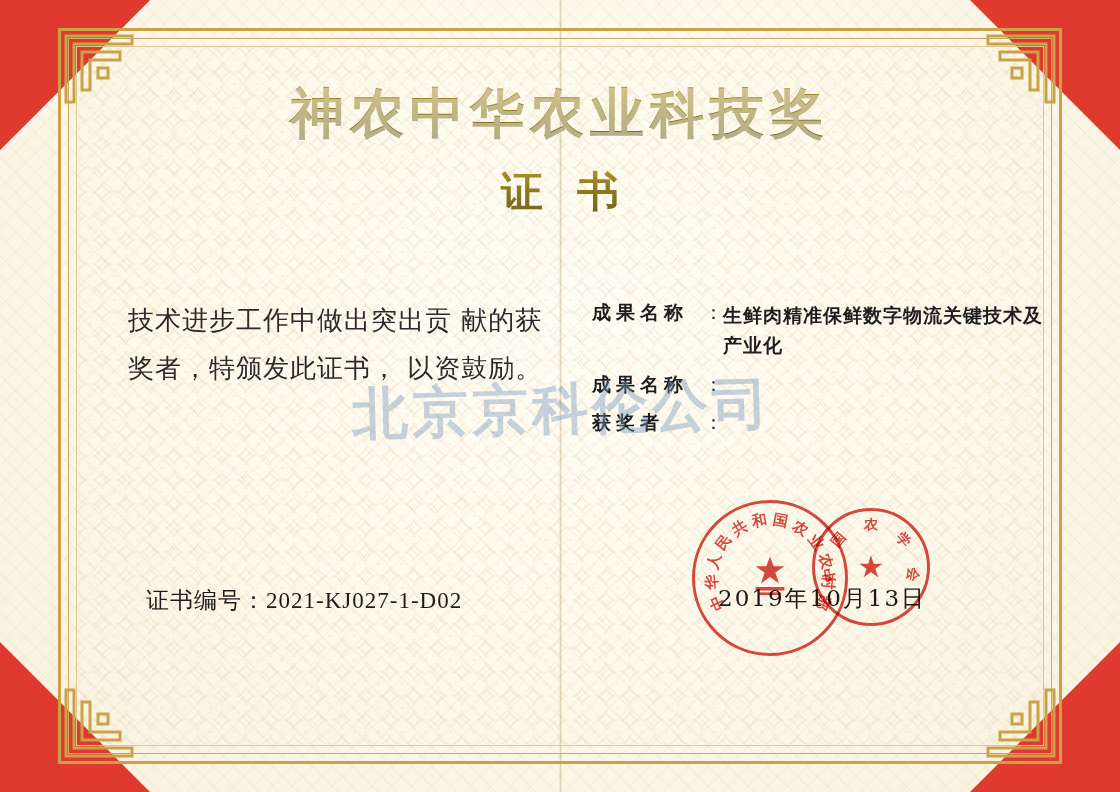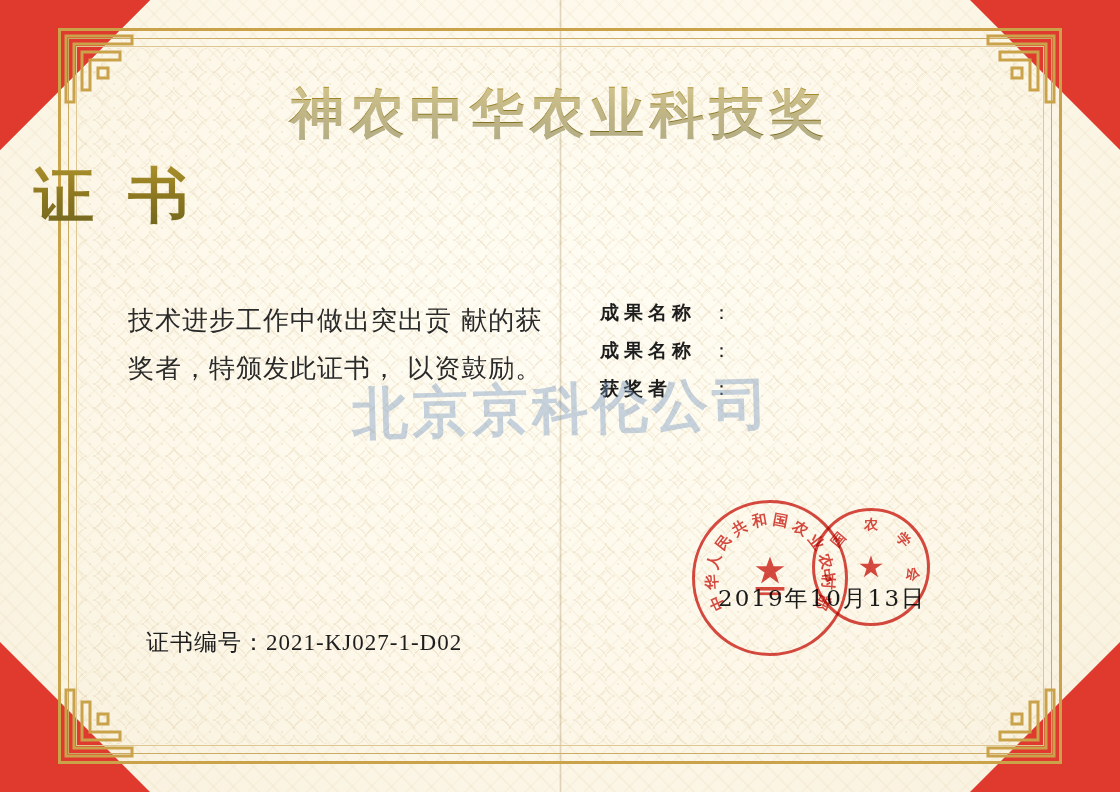--- a/index.html
+++ b/index.html
@@ -62,23 +62,23 @@
     position:absolute;left:0;right:0;top:78px;text-align:center;
     font-family:"DejaVu Serif", serif;
     font-weight:700;font-size:54px;letter-spacing:6px;
     color:#8a7a2e;
     background:linear-gradient(180deg,#b79b33 0%, #8e7a22 45%, #6f6420 100%);
     -webkit-background-clip:text;background-clip:text;
     -webkit-text-fill-color:transparent;
     text-shadow:0 1px 0 rgba(255,255,255,.45);
   }
   .title-sub{
-    position:absolute;left:0;right:0;top:156px;text-align:left;
-    font-family:"DejaVu Serif", serif;
-    font-weight:700;font-size:60px;letter-spacing:34px;
+    position:absolute;left:0;right:0;top:164px;text-align:center;
+    font-family:"DejaVu Serif", serif;
+    font-weight:700;font-size:42px;letter-spacing:34px;
     text-indent:34px;
     background:linear-gradient(180deg,#b4972e 0%, #8b7720 50%, #6b611e 100%);
     -webkit-background-clip:text;background-clip:text;
     -webkit-text-fill-color:transparent;
   }
 
   
   .body-left{
     position:absolute;left:128px;top:296px;width:420px;
     font-family:"DejaVu Serif", serif;
@@ -89,30 +89,29 @@
   
   .fields{
     position:absolute;left:592px;top:300px;width:460px;
     font-family:"DejaVu Serif", serif;
     font-size:19px;color:#1d1d1d;
   }
   .field-row{display:flex;align-items:flex-start;margin-bottom:12px;}
   .field-label{
     width:112px;flex:0 0 112px;letter-spacing:5px;white-space:nowrap;
     font-weight:600;
-    margin-left:8px;
   }
   .field-colon{flex:0 0 12px;}
   .field-value{flex:1;letter-spacing:1px;line-height:30px;font-weight:600;}
 
   
   .cert-no{
     position:absolute;left:146px;top:585px;
     font-family:"DejaVu Serif", serif;
-    font-size:23px;color:#1d1d1d;letter-spacing:1px;margin-top:42px;
+    font-size:23px;color:#1d1d1d;letter-spacing:1px;
   }
   .cert-no .num{font-family:"Liberation Serif", serif;}
 
   
   .date-line{
     position:absolute;left:718px;top:583px;
     font-family:"DejaVu Serif", serif;
     font-size:23px;color:#1a1a1a;letter-spacing:2px;
   }
 
@@ -252,20 +251,21 @@
   <div class="body-left">
     <span>技术进步工作中做出突出贡</span>
     <span>献的获奖者，特颁发此证书，</span>
     <span>以资鼓励。</span>
   </div>
 
   <div class="fields">
     <div class="field-row">
       <span class="field-label">成果名称</span>
       <span class="field-colon">：</span>
+      <span class="field-value">生鲜肉精准保鲜数字物流关键技术及产业化</span>
     </div>
     <div class="field-row">
       <span class="field-label">成果名称</span>
       <span class="field-colon">：</span>
     </div>
     <div class="field-row">
       <span class="field-label">获奖者</span>
       <span class="field-colon">：</span>
     </div>
   </div>

